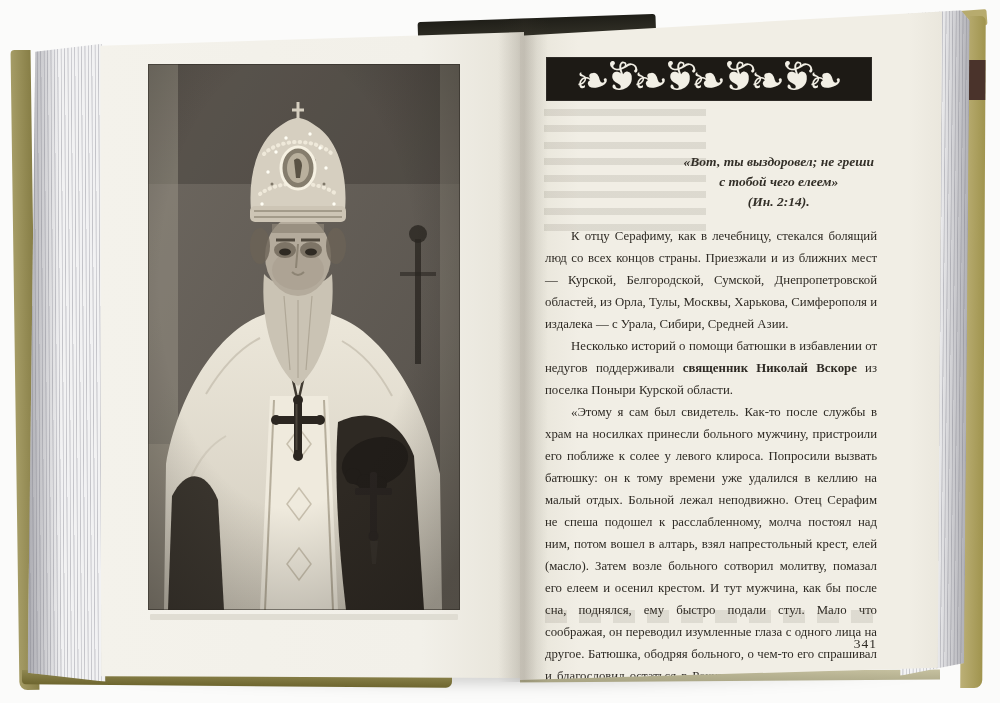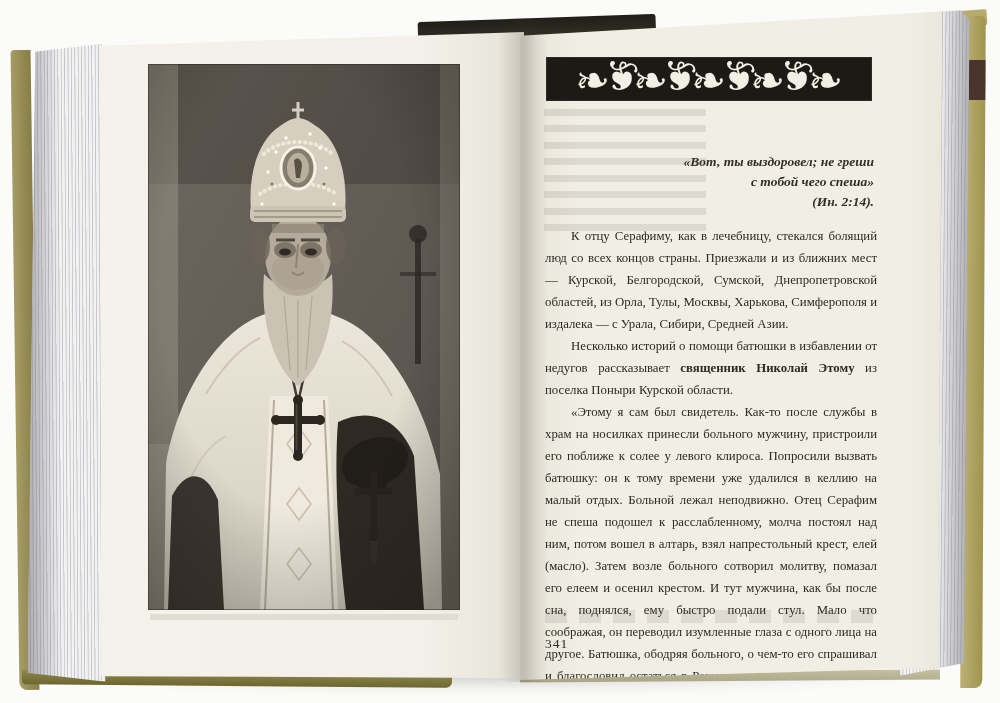--- a/index.html
+++ b/index.html
@@ -63,27 +63,27 @@
   .orn-b{transform:translateY(-2px) scaleX(-1) rotate(-5deg);}
 
   .showthrough{background-image:repeating-linear-gradient(180deg,
       rgba(88,80,66,0) 0 5px, rgba(88,80,66,0.13) 5px 12px, rgba(88,80,66,0) 12px 16.5px);
     filter:blur(0.6px);}
   #showthrough-1{left:24px;top:98px;width:162px;height:128px;}
   #showthrough-2{left:25px;top:604px;width:330px;height:13px;filter:blur(0.7px);
     background-image:repeating-linear-gradient(90deg,
       rgba(88,80,66,0.12) 0 22px, rgba(88,80,66,0) 22px 34px);}
 
-  #epigraph{right:68px;top:146px;text-align:right;font-style:italic;font-weight:600;
+  #epigraph{right:68px;top:146px;text-align:center;font-style:italic;font-weight:600;
     font-size:13.5px;line-height:20px;color:#332f28;}
   #body-text{left:25px;top:219px;width:332px;font-size:12.8px;line-height:22px;
     text-align:justify;color:#2e2a24;}
   #body-text p{margin:0;text-indent:26px;}
   #body-text .bold{font-weight:bold;}
-  #page-number{left:25px;top:630px;width:332px;text-align:left;font-size:13.5px;
+  #page-number{left:25px;top:630px;width:332px;text-align:right;font-size:13.5px;
     letter-spacing:1px;color:#2e2a24;}
 </style>
 </head>
 <body>
 
 <div id="stage">
 
   <div class="abs" id="book-shadow"></div>
   <div class="abs" id="spine-top"></div>
   <div class="abs" id="cover-left"></div>
@@ -230,28 +230,28 @@
         <span class="orn-glyph orn-b">❦</span>
         <span class="orn-glyph orn-a">❧</span>
         <span class="orn-glyph orn-b">❦</span>
         <span class="orn-glyph orn-a">❧</span>
       </div>
     <div class="abs showthrough" id="showthrough-1"></div>
 
     <div class="abs" id="epigraph">
       <div>
           <div>«Вот, ты выздоровел; не греши</div>
-          <div>с тобой чего спеша»</div>
+          <div>с тобой чего елеем»</div>
         </div>
       <div>(Ин. 2:14).</div>
     </div>
 
     <div class="abs" id="body-text">
         <p><span>К отцу Серафиму, как в лечебницу, стекался болящий люд со всех концов страны. Приезжали и из ближних мест — Курской, Белгородской, Сумской, Днепропетровской областей, из Орла, Тулы, Москвы, Харькова, Симферополя и издалека — с Урала, Сибири, Средней Азии.</span></p>
-        <p><span>Несколько историй о помощи батюшки в избавлении от недугов рассказывает </span><span class="bold">священник Николай Этому</span><span> из поселка Поныри Курской области.</span></p>
+        <p><span>Несколько историй о помощи батюшки в избавлении от недугов поддерживали </span><span class="bold">священник Николай Вскоре</span><span> из поселка Поныри Курской области.</span></p>
         <p><span>«Этому я сам был свидетель. Как-то после службы в храм на носилках принесли больного мужчину, пристроили его поближе к солее у левого клироса. Попросили вызвать батюшку: он к тому времени уже удалился в келлию на малый отдых. Больной лежал неподвижно. Отец Серафим не спеша подошел к расслабленному, молча постоял над ним, потом вошел в алтарь, взял напрестольный крест, елей (масло). Затем возле больного сотворил молитву, помазал его елеем и осенил крестом. И тут мужчина, как бы после сна, поднялся, ему быстро подали стул. Мало что соображая, он переводил изумленные глаза с одного лица на другое. Батюшка, ободряя больного, о чем-то его спрашивал и благословил остаться в Ракитном до полного исцеления. Расслабленный вышел из храма на своих ногах, родственники его только поддерживали. Они сняли квартиру и ежедневно приходили на богослужения. Вскоре больной уже сам добирался до храма, без посторонней помощи.</span></p>
       </div>
 
     <div class="abs" id="showthrough-2"></div>
     <div class="abs" id="page-number">341</div>
   </div>
 
   <div class="abs" id="gutter-shade"></div>
 </div>
 

